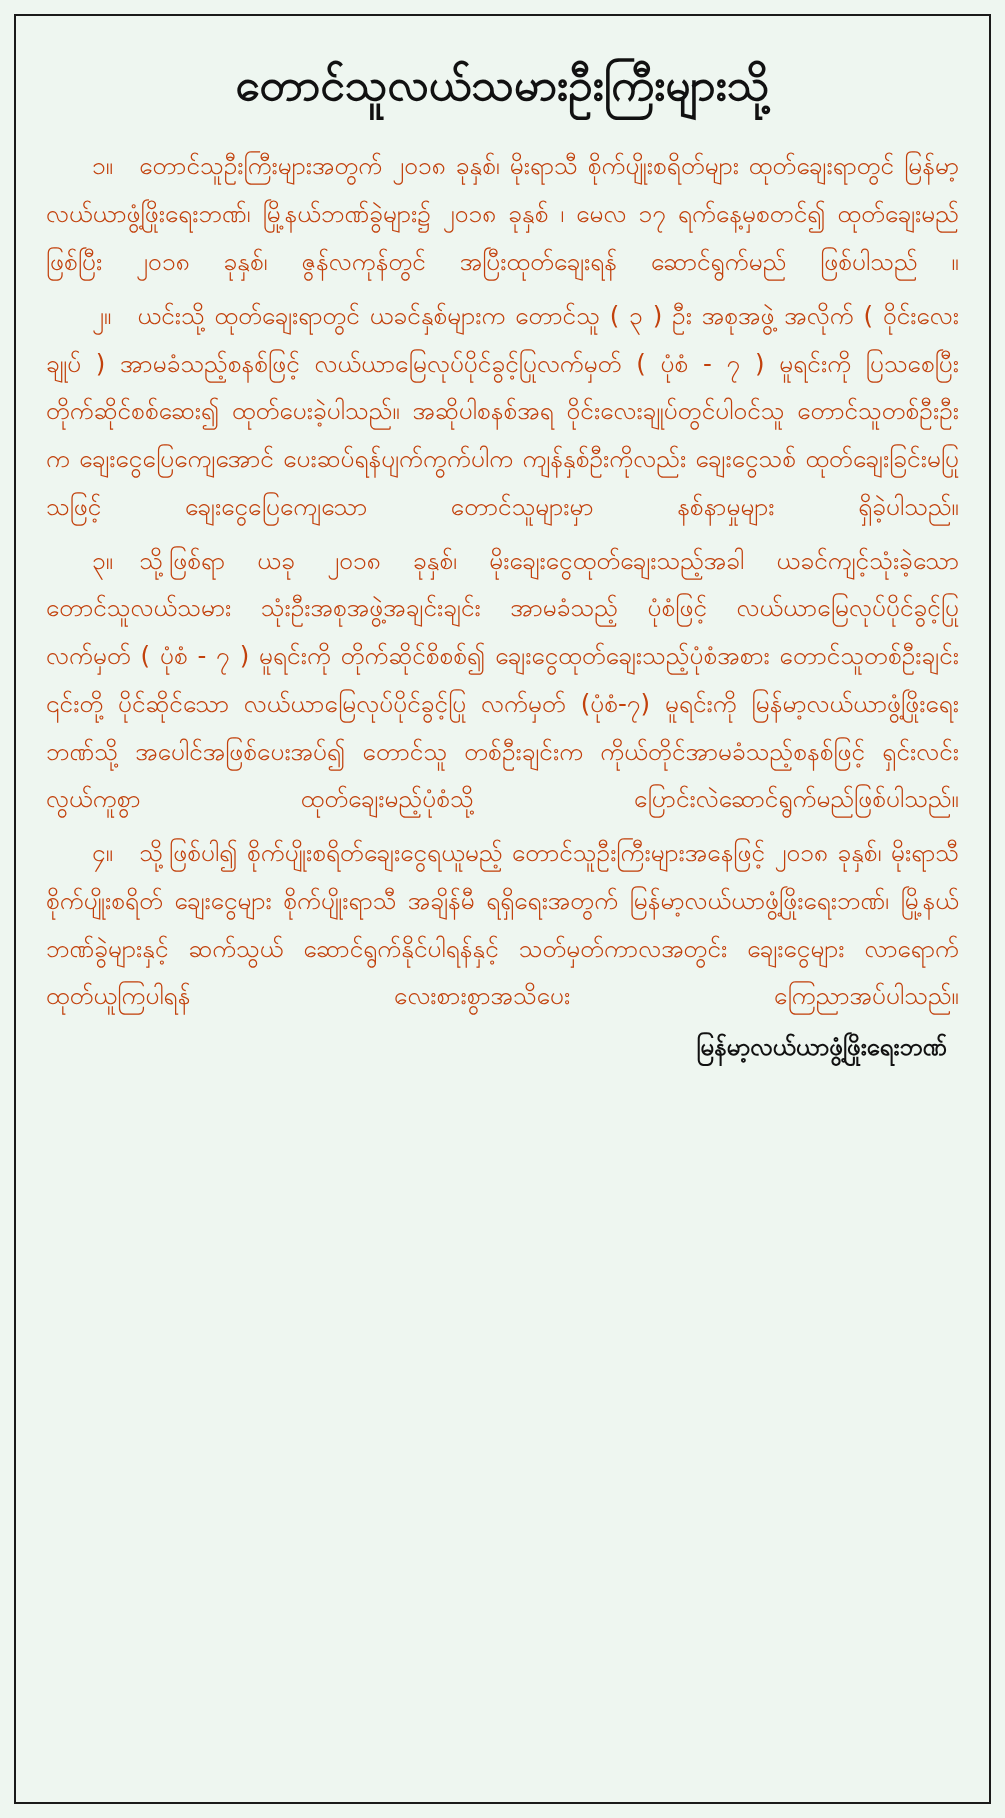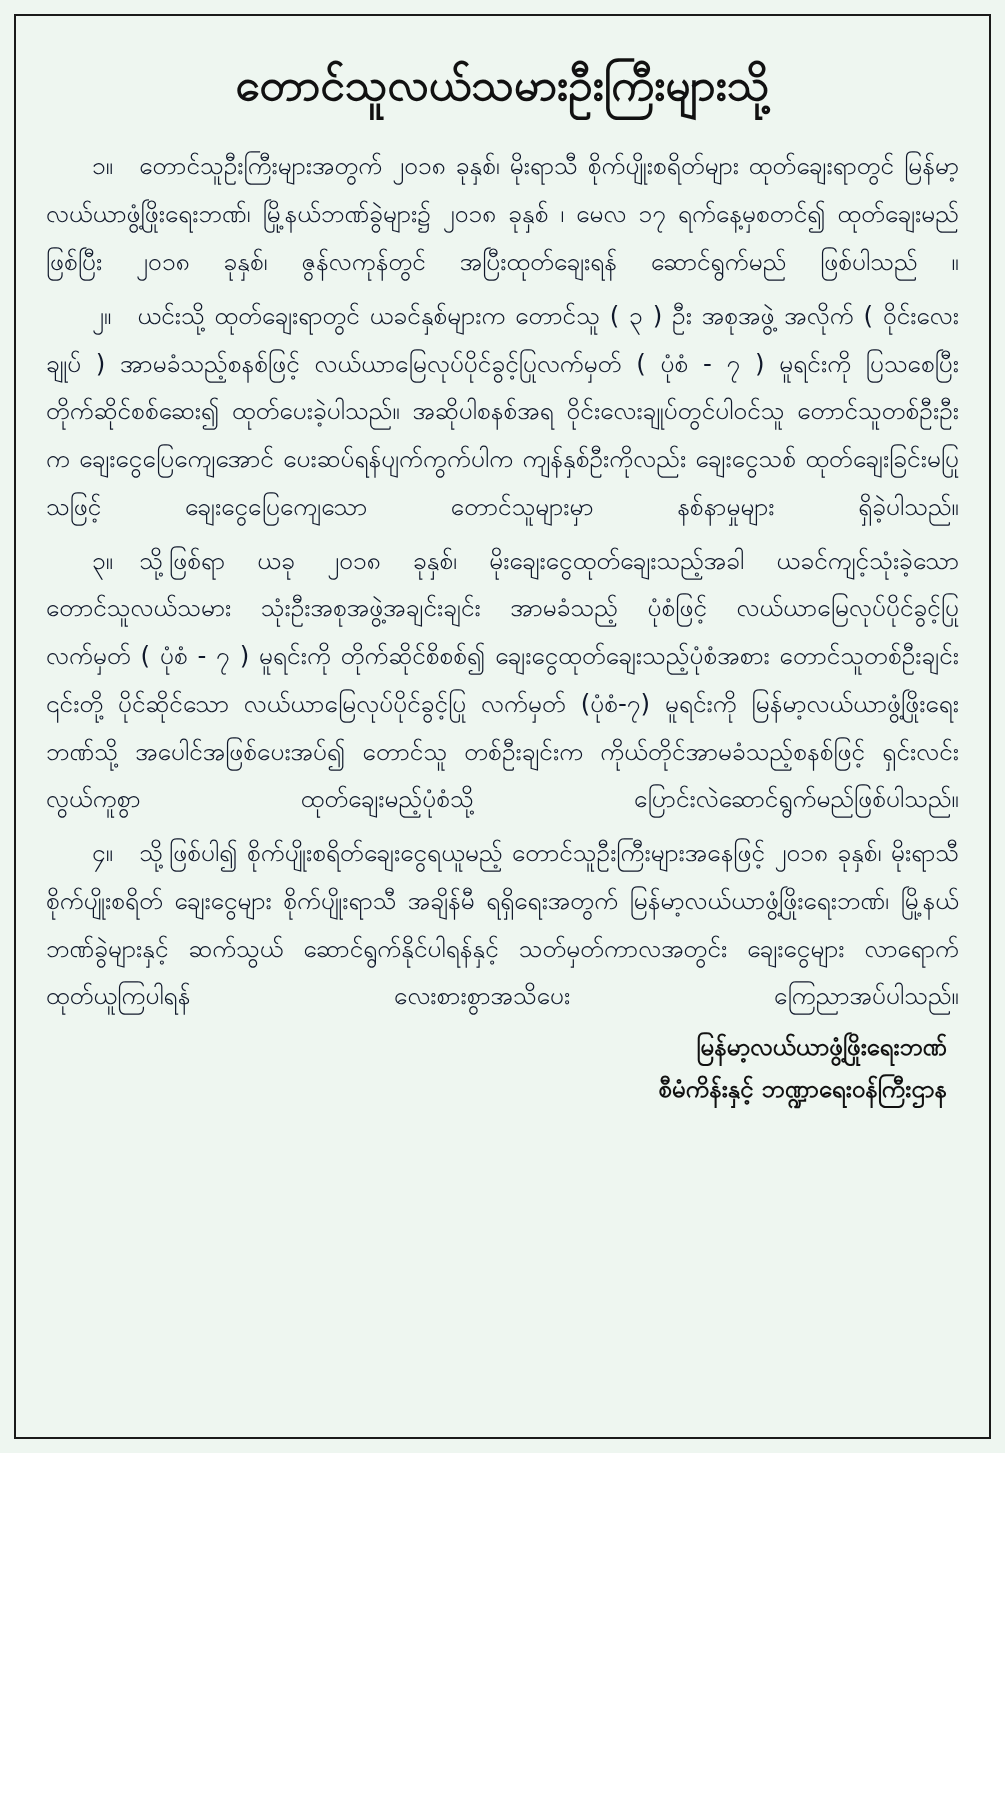--- a/index.html
+++ b/index.html
@@ -5,21 +5,21 @@
   html, body {
     margin: 0;
     padding: 0;
     background: #ffffff;
   }
   body {
     font-family: "DejaVu Sans", "Liberation Sans", sans-serif;
   }
   .page {
     width: 1005px;
-    height: 1453px;
+    height: 1818px;
     box-sizing: border-box;
     background: #eef6f0;
     position: relative;
     overflow: hidden;
   }
   .border-frame {
     position: absolute;
     left: 14px;
     top: 14px;
     right: 14px;
@@ -46,21 +46,21 @@
     letter-spacing: 0px;
   }
   .headline .line {
     display: block;
   }
   .para {
     text-align: justify;
     text-align-last: justify;
     font-size: 24.5px;
     line-height: 1.95;
-    color: #0f172a;
+    color: #c2410c;
     margin: 0 0 6px 0;
     word-spacing: 1px;
   }
   .para .indent {
     display: inline-block;
     width: 46px;
   }
   .para .num {
     white-space: nowrap;
   }
@@ -95,17 +95,16 @@
     <p class="para"><span class="indent"></span><span class="num">၁။</span><span class="gap"></span><span>တောင်သူဦးကြီးများအတွက် ၂၀၁၈ ခုနှစ်၊ မိုးရာသီ စိုက်ပျိုးစရိတ်များ ထုတ်ချေးရာတွင် မြန်မာ့လယ်ယာဖွံ့ဖြိုးရေးဘဏ်၊ မြို့နယ်ဘဏ်ခွဲများ၌ ၂၀၁၈ ခုနှစ် ၊ မေလ ၁၇ ရက်နေ့မှစတင်၍ ထုတ်ချေးမည်ဖြစ်ပြီး ၂၀၁၈ ခုနှစ်၊ ဇွန်လကုန်တွင် အပြီးထုတ်ချေးရန် ဆောင်ရွက်မည် ဖြစ်ပါသည် ။</span></p>
 
     <p class="para"><span class="indent"></span><span class="num">၂။</span><span class="gap"></span><span>ယင်းသို့ ထုတ်ချေးရာတွင် ယခင်နှစ်များက တောင်သူ ( ၃ ) ဦး အစုအဖွဲ့ အလိုက် ( ဝိုင်းလေးချုပ် ) အာမခံသည့်စနစ်ဖြင့် လယ်ယာမြေလုပ်ပိုင်ခွင့်ပြုလက်မှတ် ( ပုံစံ - ၇ ) မူရင်းကို ပြသစေပြီး တိုက်ဆိုင်စစ်ဆေး၍ ထုတ်ပေးခဲ့ပါသည်။ အဆိုပါစနစ်အရ ဝိုင်းလေးချုပ်တွင်ပါဝင်သူ တောင်သူတစ်ဦးဦးက ချေးငွေပြေကျေအောင် ပေးဆပ်ရန်ပျက်ကွက်ပါက ကျန်နှစ်ဦးကိုလည်း ချေးငွေသစ် ထုတ်ချေးခြင်းမပြုသဖြင့် ချေးငွေပြေကျေသော တောင်သူများမှာ နစ်နာမှုများ ရှိခဲ့ပါသည်။</span></p>
 
     <p class="para"><span class="indent"></span><span class="num">၃။</span><span class="gap"></span><span>သို့ဖြစ်ရာ ယခု ၂၀၁၈ ခုနှစ်၊ မိုးချေးငွေထုတ်ချေးသည့်အခါ ယခင်ကျင့်သုံးခဲ့သော တောင်သူလယ်သမား သုံးဦးအစုအဖွဲ့အချင်းချင်း အာမခံသည့် ပုံစံဖြင့် လယ်ယာမြေလုပ်ပိုင်ခွင့်ပြုလက်မှတ် ( ပုံစံ - ၇ ) မူရင်းကို တိုက်ဆိုင်စိစစ်၍ ချေးငွေထုတ်ချေးသည့်ပုံစံအစား တောင်သူတစ်ဦးချင်း ၎င်းတို့ ပိုင်ဆိုင်သော လယ်ယာမြေလုပ်ပိုင်ခွင့်ပြု လက်မှတ် (ပုံစံ-၇) မူရင်းကို မြန်မာ့လယ်ယာဖွံ့ဖြိုးရေးဘဏ်သို့ အပေါင်အဖြစ်ပေးအပ်၍ တောင်သူ တစ်ဦးချင်းက ကိုယ်တိုင်အာမခံသည့်စနစ်ဖြင့် ရှင်းလင်းလွယ်ကူစွာ ထုတ်ချေးမည့်ပုံစံသို့ ပြောင်းလဲဆောင်ရွက်မည်ဖြစ်ပါသည်။</span></p>
 
     <p class="para"><span class="indent"></span><span class="num">၄။</span><span class="gap"></span><span>သို့ဖြစ်ပါ၍ စိုက်ပျိုးစရိတ်ချေးငွေရယူမည့် တောင်သူဦးကြီးများအနေဖြင့် ၂၀၁၈ ခုနှစ်၊ မိုးရာသီစိုက်ပျိုးစရိတ် ချေးငွေများ စိုက်ပျိုးရာသီ အချိန်မီ ရရှိရေးအတွက် မြန်မာ့လယ်ယာဖွံ့ဖြိုးရေးဘဏ်၊ မြို့နယ်ဘဏ်ခွဲများနှင့် ဆက်သွယ် ဆောင်ရွက်နိုင်ပါရန်နှင့် သတ်မှတ်ကာလအတွင်း ချေးငွေများ လာရောက် ထုတ်ယူကြပါရန် လေးစားစွာအသိပေး ကြေညာအပ်ပါသည်။</span></p>
 
     <div class="signature">
       <span class="sig-line">မြန်မာ့လယ်ယာဖွံ့ဖြိုးရေးဘဏ်</span>
-      <span class="sig-line">စီမံကိန်းနှင့် ဘဏ္ဍာရေးဝန်ကြီးဌာန</span>
     </div>
 
   </div>
 </div>
 
 </body></html>

